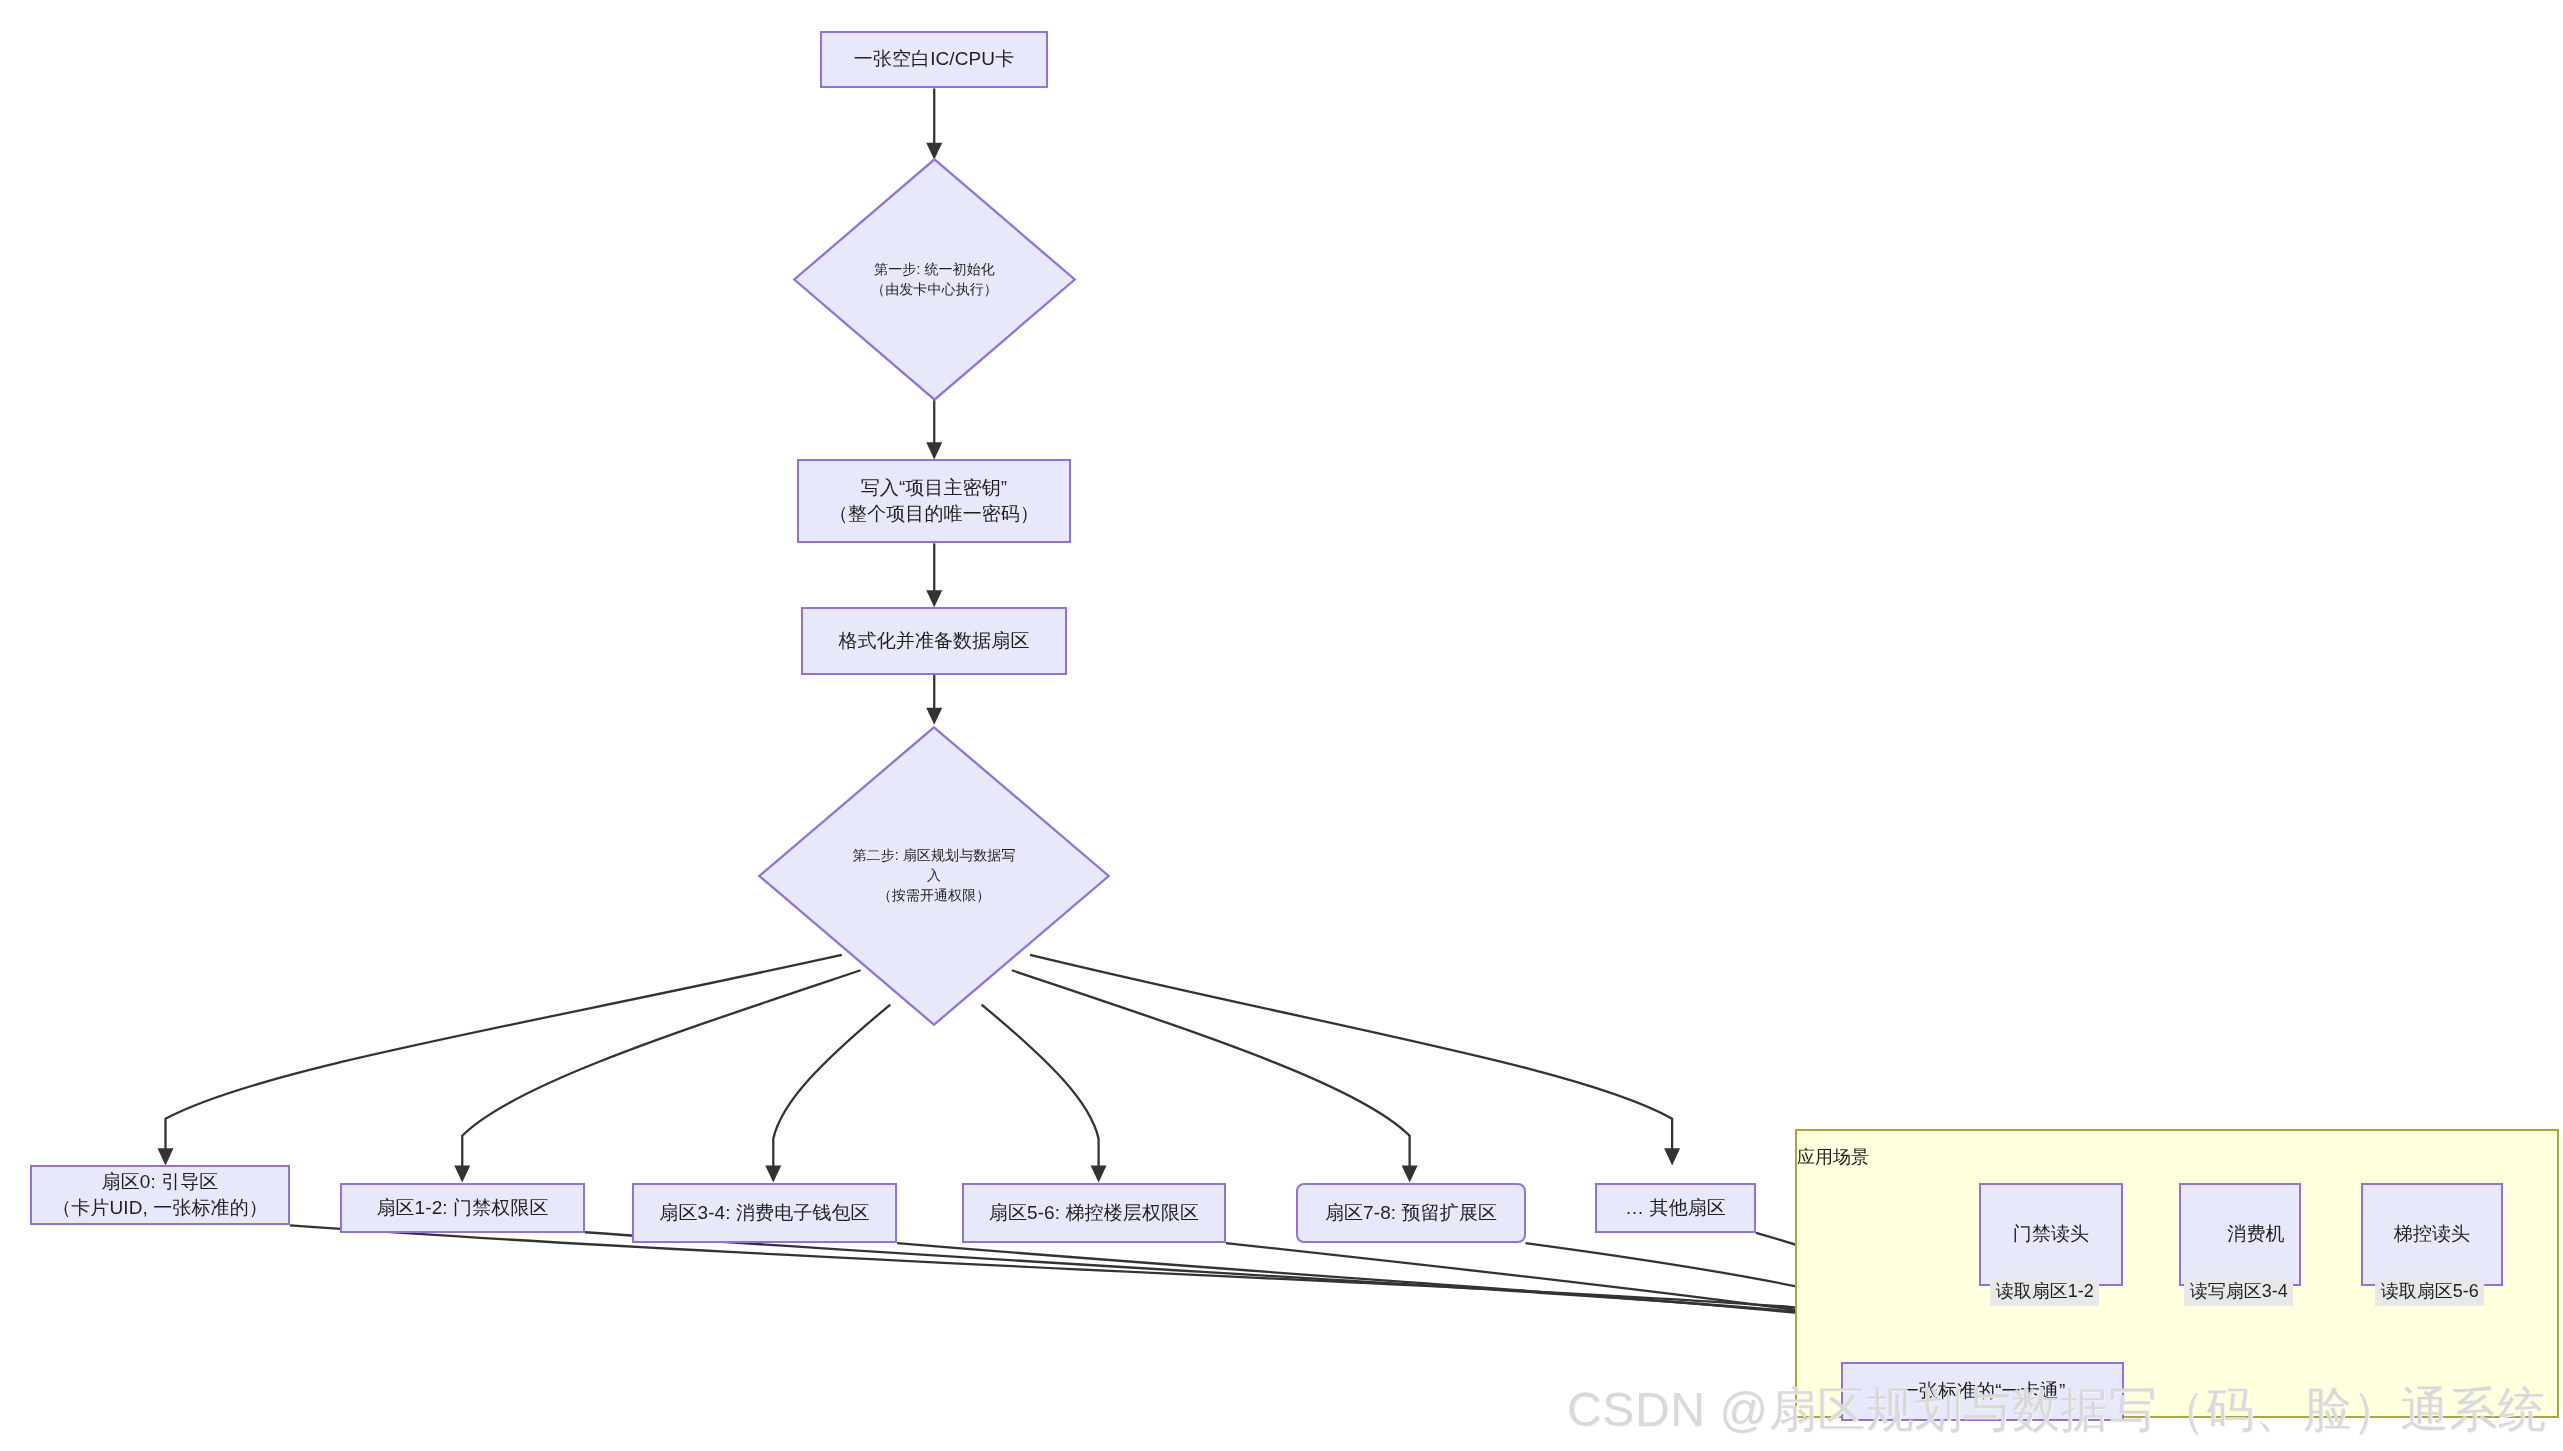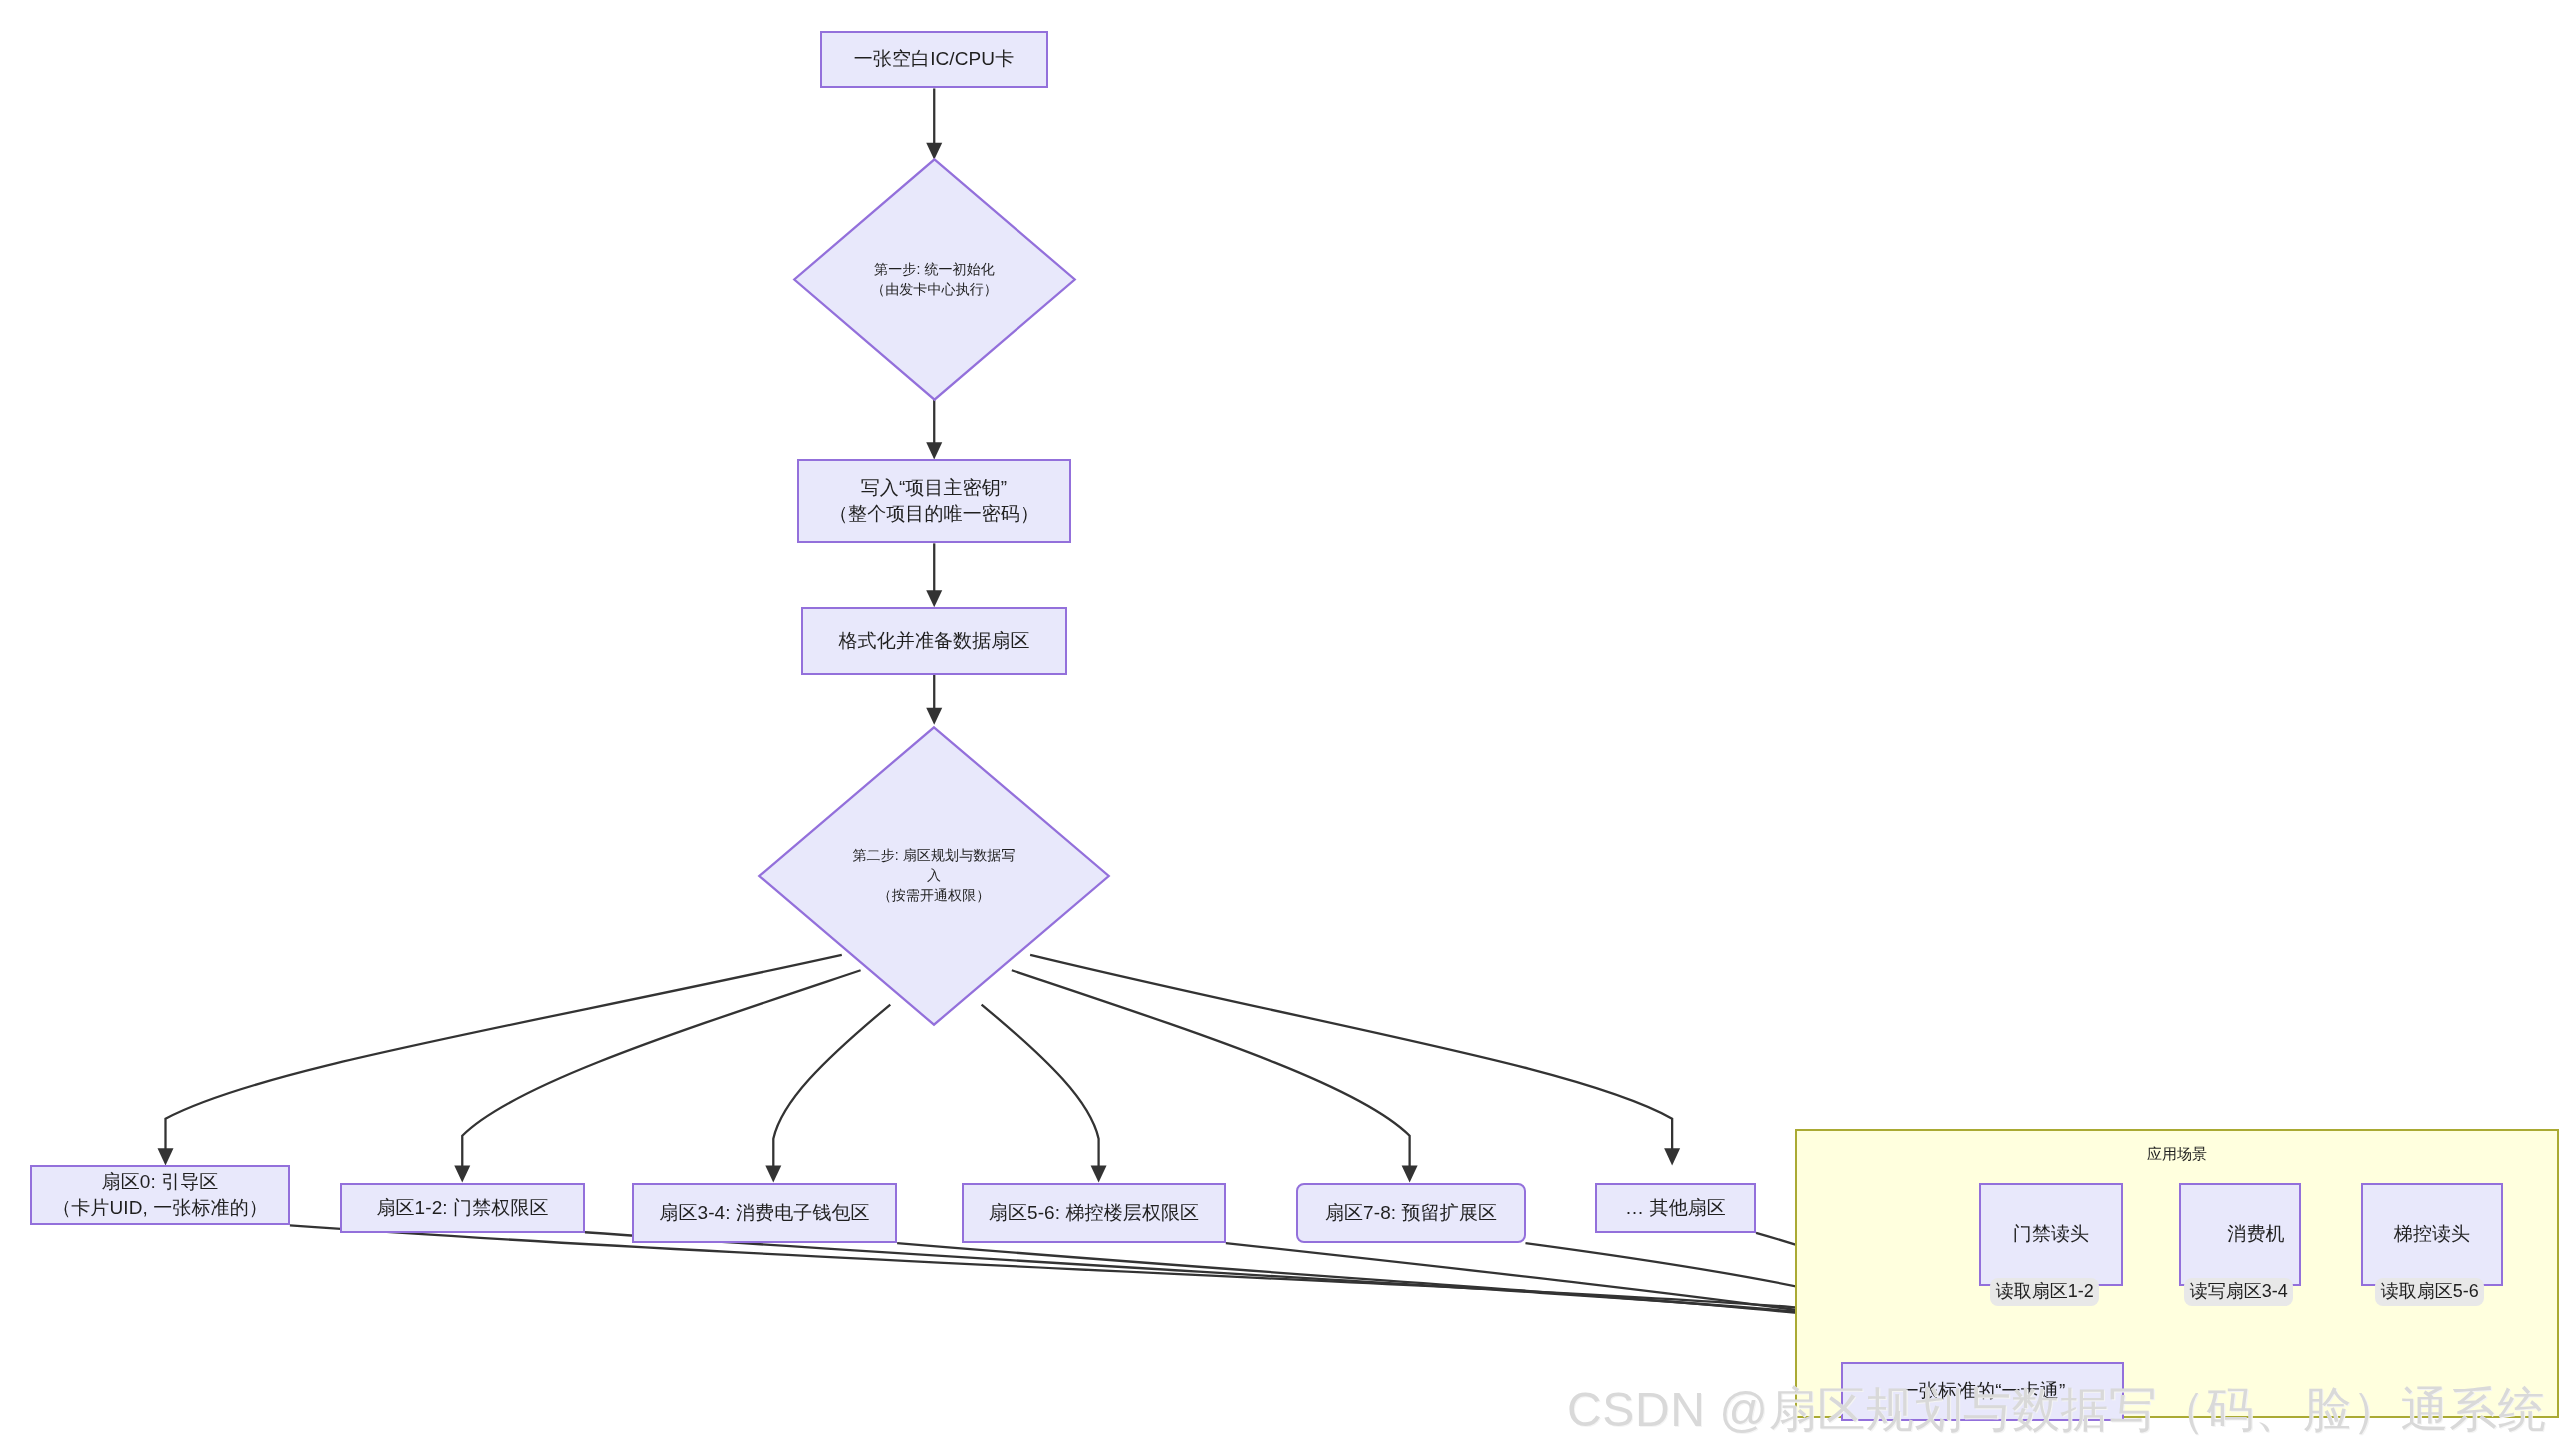--- a/index.html
+++ b/index.html
@@ -81,34 +81,33 @@
     position: absolute;
     box-sizing: border-box;
     background: #ffffde;
     border: 2.3px solid #aaaa33;
   }
   .subgraph-title {
     position: absolute;
     top: 13.7px;
     left: 0;
     width: 100%;
-    text-align: center;
-    font-size: 15px;
+    text-align: left;
+    font-size: 18px;
     color: #1f1f1f;
   }
 
   .edge-label {
     position: absolute;
     background: #e8e8e8;
     color: #1f1f1f;
     font-size: 18px;
     padding: 4px 5.7px 5.1px 5.7px;
     white-space: nowrap;
     line-height: 1.05;
-    border-radius: 8px;
   }
 
   .watermark {
     position: absolute;
     left: 1567px;
     top: 1378px;
     font-size: 48px;
     color: #d9d9d9;
     white-space: nowrap;
     letter-spacing: 0.6px;

